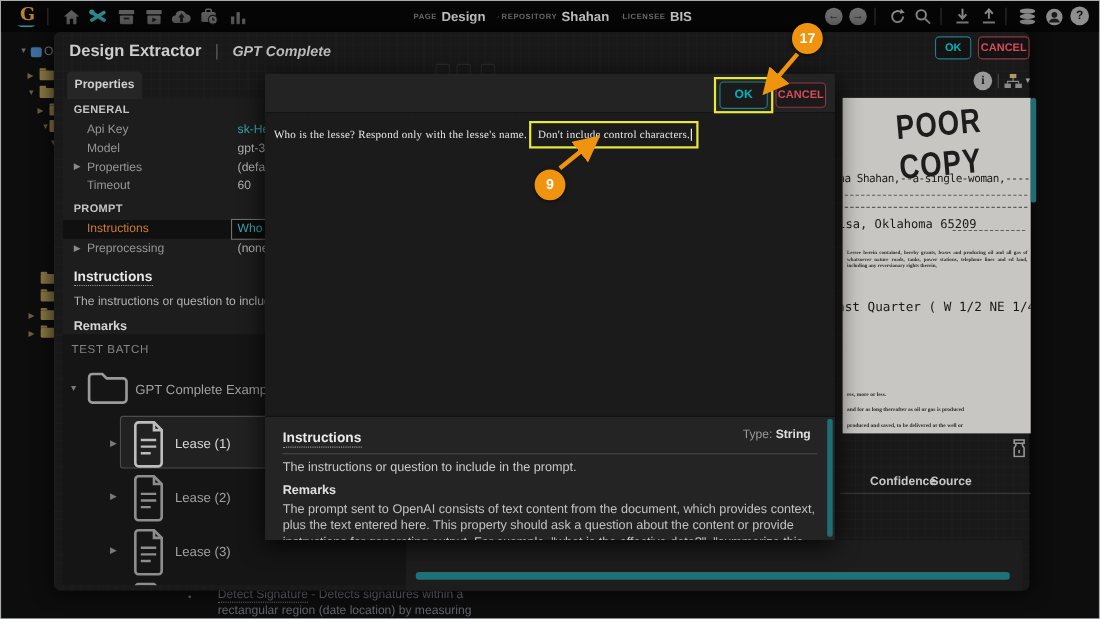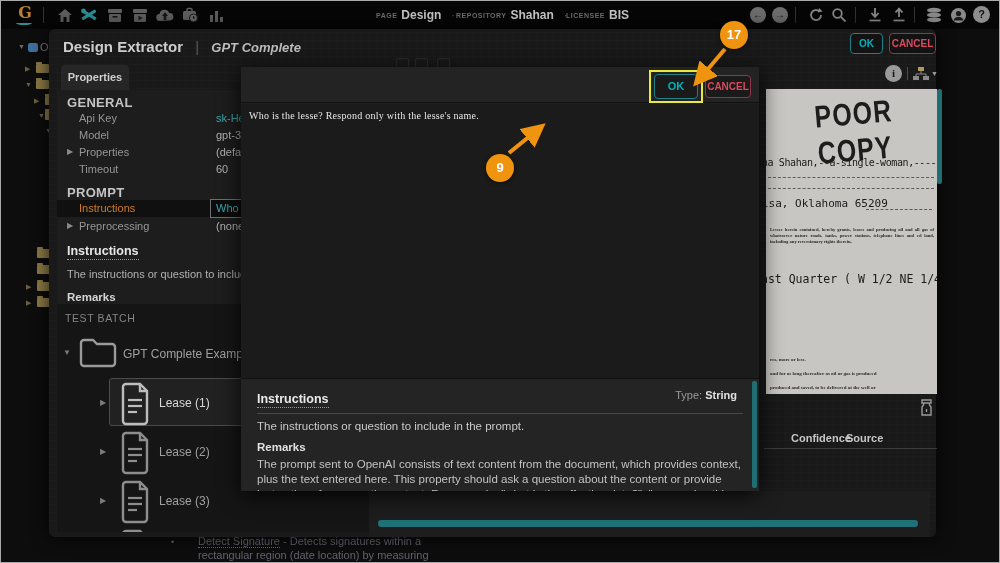--- a/index.html
+++ b/index.html
@@ -47,21 +47,21 @@
   .od-title .sub { font-style:italic; font-weight:bold; font-size:13px; color:#bdbdbd; }
   .btn { position:absolute; border-radius:4px; background:rgba(0,0,0,.25); text-align:center; cursor:pointer; }
   .btn-ok { border:1px solid #1f7e86; color:#00b3bd; font-weight:bold; }
   .btn-cancel { border:1px solid #913646; color:#d84a5c; font-weight:bold; }
   .dim-ic { position:absolute; top:29px; width:13px; height:11px; border:1px solid #3a3a3a; border-radius:2px; opacity:.55; }
 
   .props-tab { position:absolute; left:12px; top:36px; width:68px; height:25px; background:#262626;
                border-radius:4px 4px 0 0; color:#cfcfcf; font-size:11px; font-weight:bold;
                text-align:center; line-height:25px; }
   .props-panel { position:absolute; left:8px; top:61px; width:312px; height:214px; background:#1d1d1d; overflow:hidden; }
-  .psec { position:absolute; left:10px; font-size:13px; font-weight:bold; color:#c4c4c4; letter-spacing:.3px; }
+  .psec { position:absolute; left:10px; font-size:10px; font-weight:bold; color:#c4c4c4; letter-spacing:.3px; }
   .prow { position:absolute; left:0; width:100%; height:17px; }
   .prow .lab { position:absolute; left:22px; top:2px; font-size:11px; color:#969696; }
   .prow .val { position:absolute; left:159px; top:2px; font-size:11px; color:#b2b2b2; white-space:nowrap; }
   .prow .exp { position:absolute; left:10px; top:3px; font-size:8px; color:#8a8a8a; }
   .prow-sel { background:#101010; }
   .prow-sel .lab { color:#cd7c2e; }
   .teal { color:#3aa9ae !important; }
   .val-box { position:absolute; left:153px; top:-1px; width:167px; height:19px; border:1px solid #707070;
              background:#0c0c0c; color:#3aa9ae; font-size:11px; line-height:17px; padding-left:5px; }
   .phelp-h { position:absolute; left:10px; font-size:12.5px; font-weight:bold; color:#e6e6e6;
@@ -423,20 +423,21 @@
 
   <div class="idialog">
     <div class="id-titlebar">
       <div class="btn btn-ok" style="left:413px; top:7px; width:44px; height:25px; font-size:11px; line-height:23px">OK</div>
       <div class="btn btn-cancel" style="left:464px; top:8px; width:46px; height:23px; font-size:10px; line-height:21px">CANCEL</div>
     </div>
 
     <div class="editor">
       <div class="ed-line">
         <span>Who is the lesse? Respond only with the lesse's name.</span>
+        <span class="yhl-text"><span>Don't include control characters.</span><span class="cursor"></span></span>
       </div>
     </div>
 
     <div class="id-help">
       <span class="idh-head">Instructions</span>
       <span class="idh-type"><span>Type:</span> <b>String</b></span>
       <div class="idh-hr"></div>
       <div class="idh-line">The instructions or question to include in the prompt.</div>
       <div class="idh-rem">Remarks</div>
       <div class="idh-para">The prompt sent to OpenAI consists of text content from the document, which provides context, plus the text entered here. This property should ask a question about the content or provide instructions for generating output. For example, "what is the effective date?", "summarize this document", or "Your task is to generate a</div>

